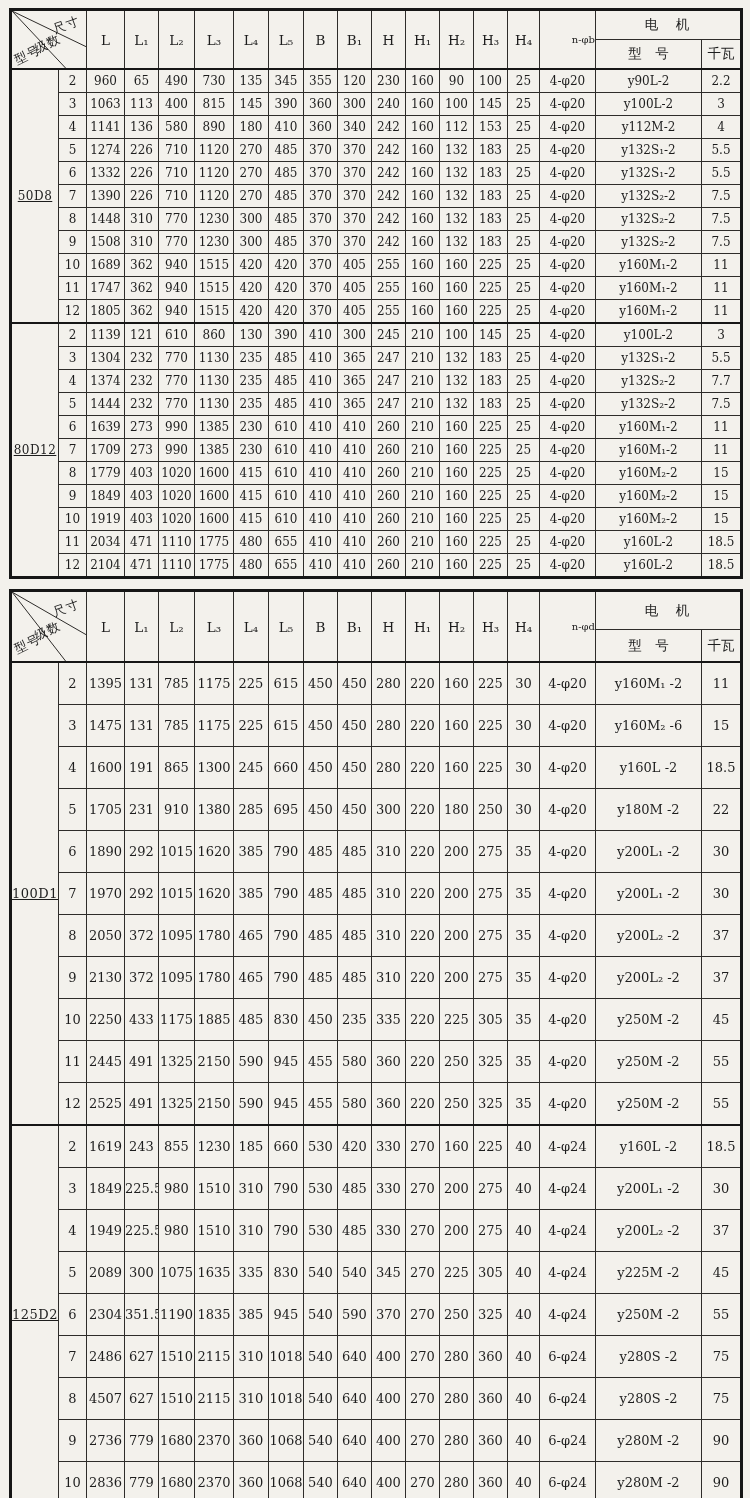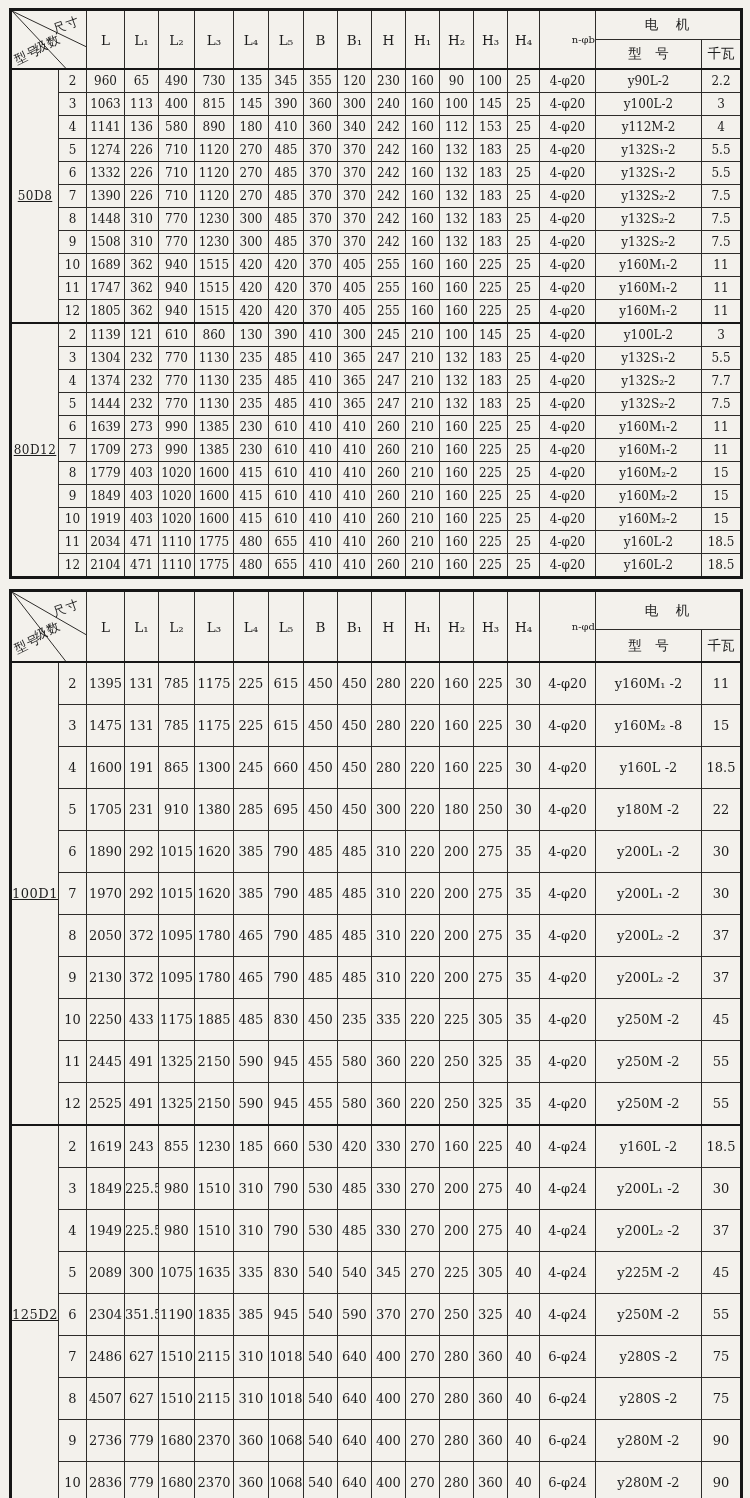--- a/index.html
+++ b/index.html
@@ -623,21 +623,21 @@
           <td>225</td>
           <td>615</td>
           <td>450</td>
           <td>450</td>
           <td>280</td>
           <td>220</td>
           <td>160</td>
           <td>225</td>
           <td>30</td>
           <td>4-φ20</td>
-          <td class="motor">y160M₂ -8</td>
+          <td class="motor">y160M₂ -6</td>
           <td>15</td>
         </tr>
         <tr>
           <td>4</td>
           <td>1600</td>
           <td>191</td>
           <td>865</td>
           <td>1300</td>
           <td>245</td>
           <td>660</td>

